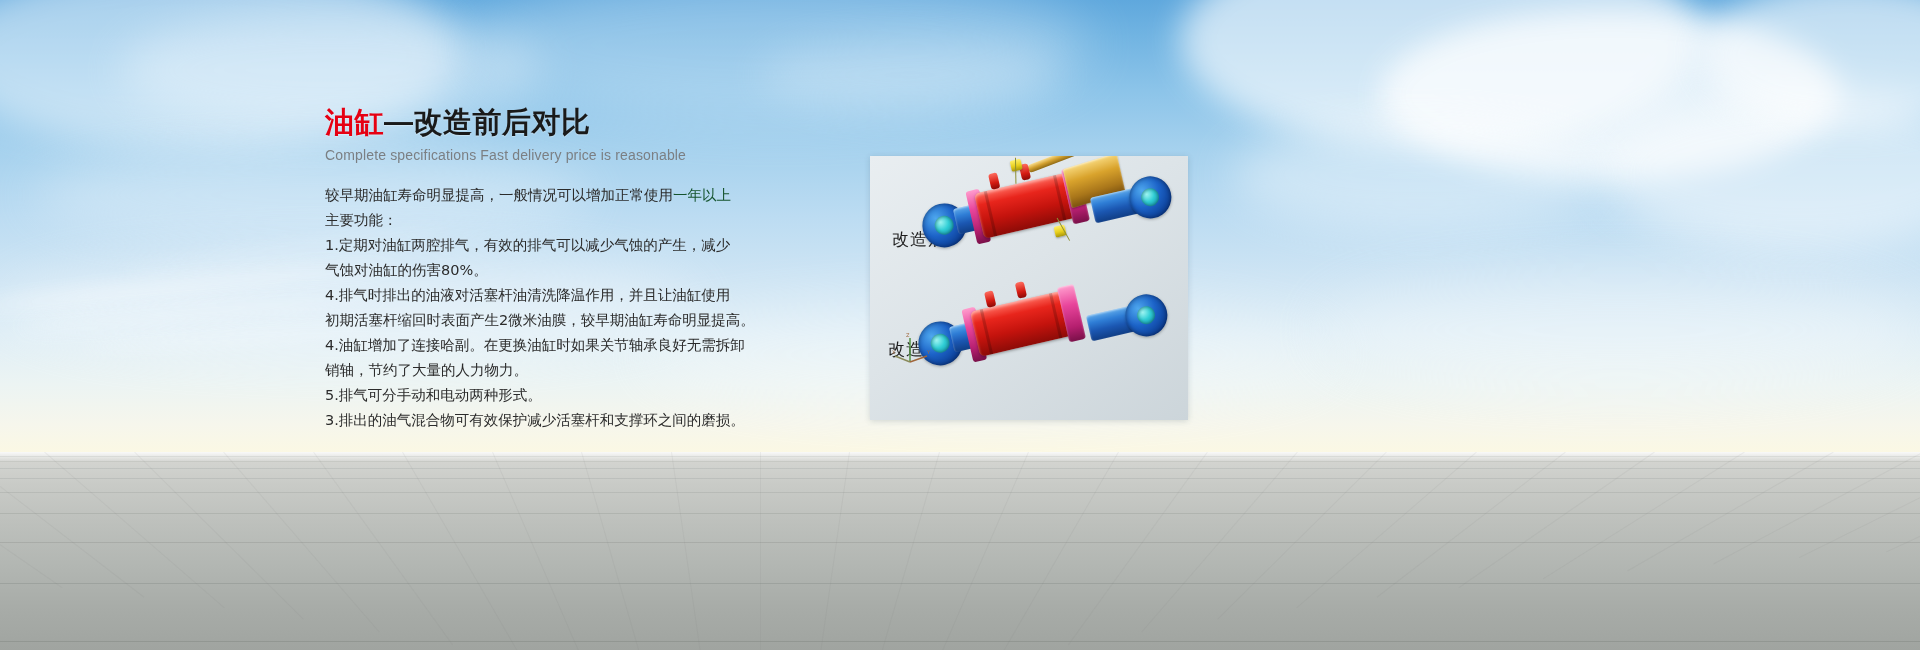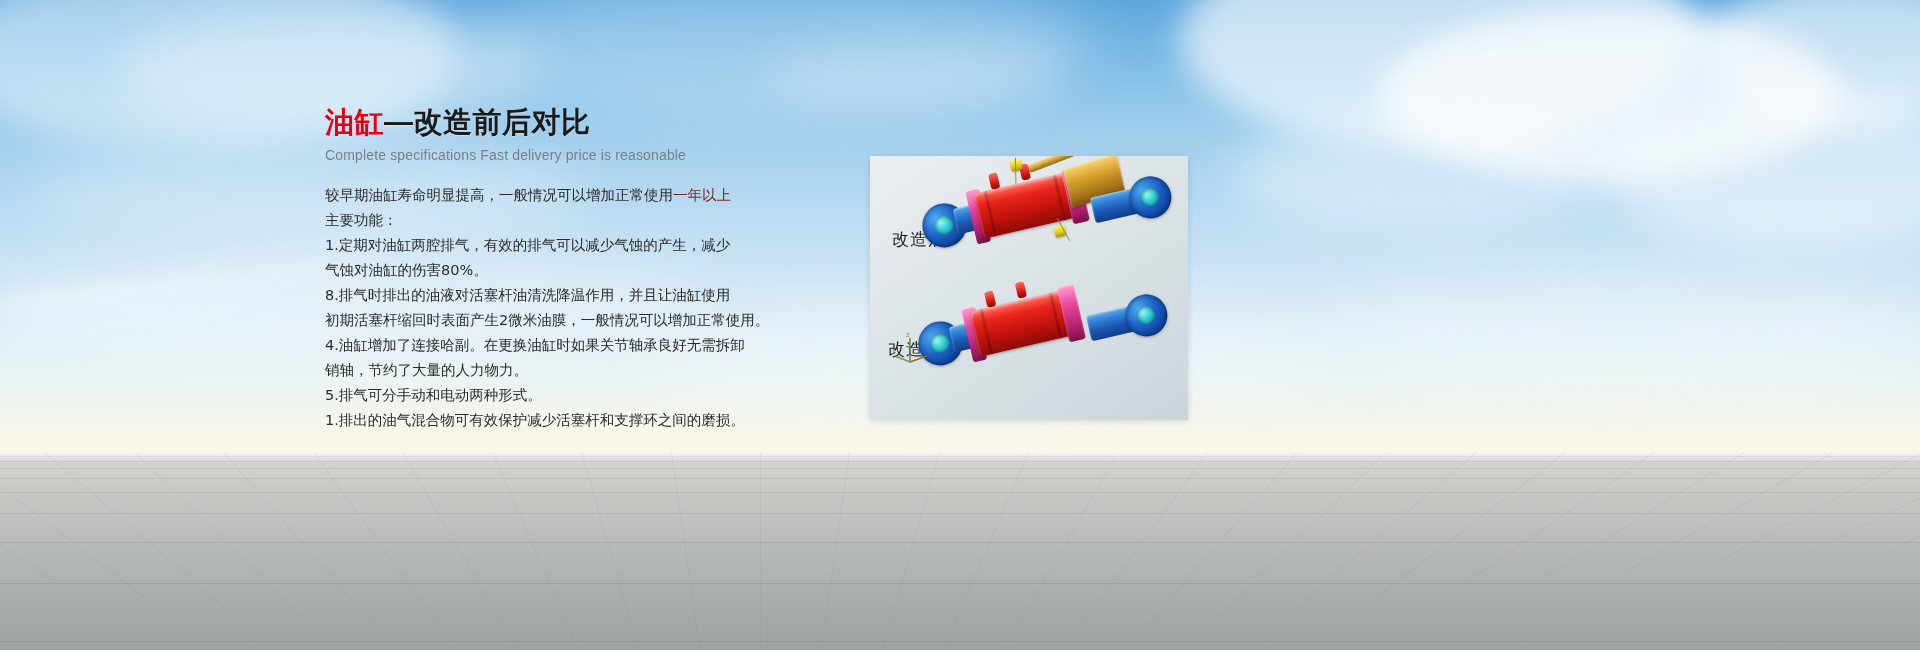--- a/index.html
+++ b/index.html
@@ -137,21 +137,21 @@
   }
 
   .body-copy {
     margin-top: 20px;
     font-family: "DejaVu Sans", "Liberation Sans", sans-serif;
     font-size: 14.5px;
     color: #2b2b2b;
     line-height: 25px;
   }
   .body-copy p { white-space: nowrap; }
-  .body-copy .hl { color: #7f1d1d; }
+  .body-copy .hl { color: #14532d; }
 
   
   .panel {
     position: absolute;
     left: 870px;
     top: 156px;
     width: 318px;
     height: 264px;
     background: linear-gradient(145deg, #e9eef1 0%, #dde4e8 45%, #ccd5da 100%);
     box-shadow: 0 1px 6px rgba(40,60,80,.18);
@@ -353,26 +353,26 @@
   <div class="text-block">
     <div class="title">
       <span class="hl">油缸</span><span>—改造前后对比</span>
     </div>
     <div class="subtitle">Complete specifications Fast delivery price is reasonable</div>
     <div class="body-copy" id="bodyCopy">
         <p><span>较早期油缸寿命明显提高，一般情况可以增加正常使用</span><span class="hl">一年以上</span></p>
         <p><span>主要功能：</span></p>
         <p><span>1.定期对油缸两腔排气，有效的排气可以减少气蚀的产生，减少</span></p>
         <p><span>气蚀对油缸的伤害80%。</span></p>
-        <p><span>8.排气时排出的油液对活塞杆油清洗降温作用，并且让油缸使用</span></p>
-        <p><span>初期活塞杆缩回时表面产生2微米油膜，一般情况可以增加正常使用。</span></p>
+        <p><span>4.排气时排出的油液对活塞杆油清洗降温作用，并且让油缸使用</span></p>
+        <p><span>初期活塞杆缩回时表面产生2微米油膜，较早期油缸寿命明显提高。</span></p>
         <p><span>4.油缸增加了连接哈副。在更换油缸时如果关节轴承良好无需拆卸</span></p>
         <p><span>销轴，节约了大量的人力物力。</span></p>
         <p><span>5.排气可分手动和电动两种形式。</span></p>
-        <p><span>1.排出的油气混合物可有效保护减少活塞杆和支撑环之间的磨损。</span></p>
+        <p><span>3.排出的油气混合物可有效保护减少活塞杆和支撑环之间的磨损。</span></p>
       </div>
   </div>
 
   <div class="panel">
 
     <div class="panel-label label-after">改造后</div>
     <div class="panel-label label-before">改造前</div>
 
     <div class="cyl cyl-after">
       <div class="eye eye-l"></div>

